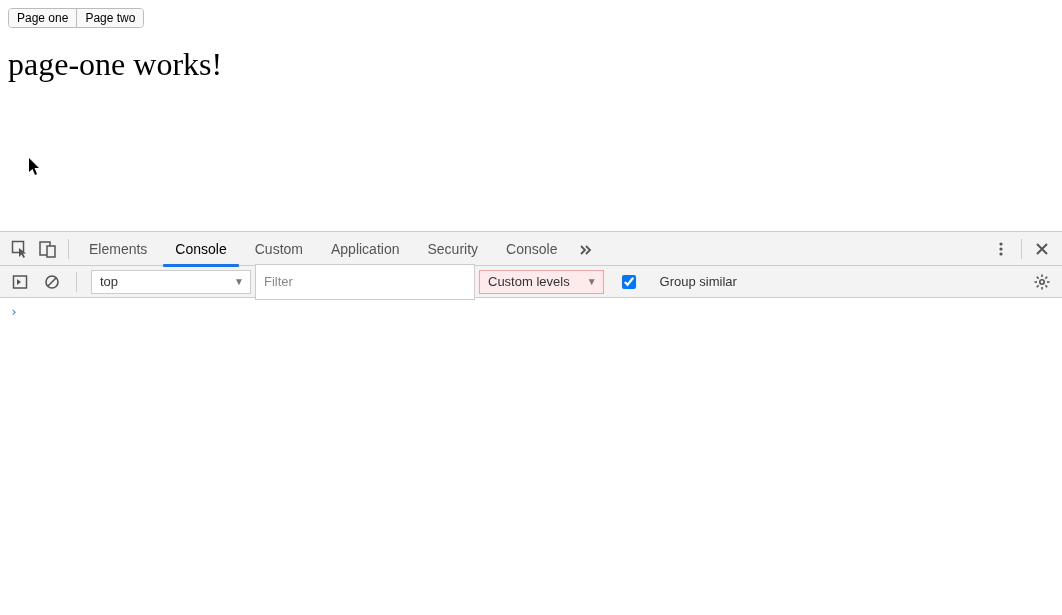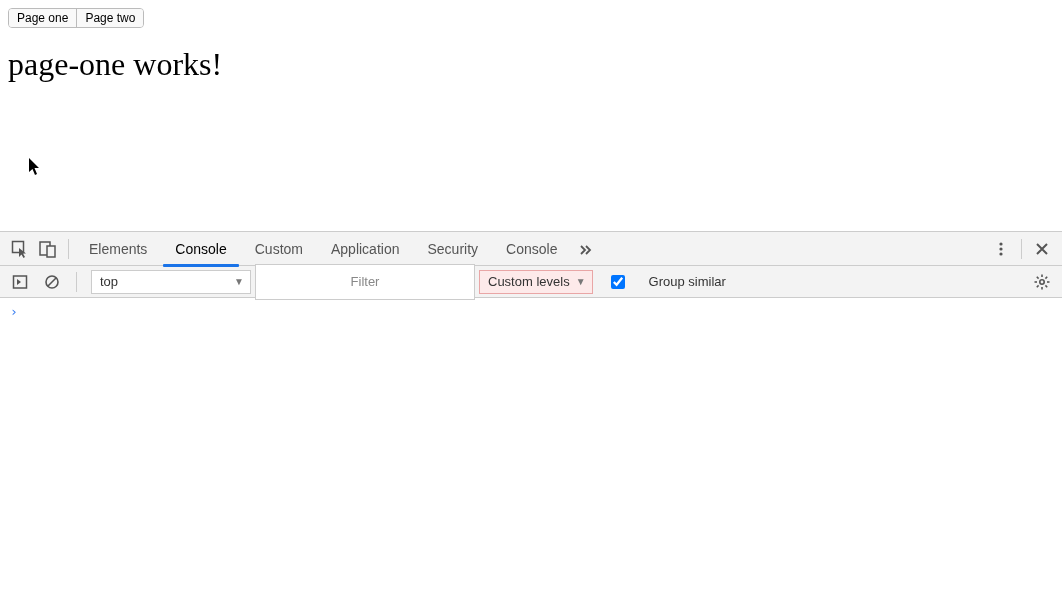--- a/index.html
+++ b/index.html
@@ -148,33 +148,32 @@
   .dt-filter {
     height: 24px;
     border: 1px solid #ccc;
     background: #fff;
     padding: 17px 8px;
     font-size: 13px;
     color: #333;
     width: 220px;
     outline: none;
     font-family: inherit;
-    text-align: center;
   }
   .dt-filter::placeholder { color: #888; }
   .dt-levels {
     display: flex;
     align-items: center;
     height: 24px;
     border: 1px solid #e9a6a6;
     background: #fdeaea;
     color: #333;
     padding: 0 6px 0 8px;
     cursor: pointer;
-    gap: 6px;
+    gap: 17px;
     font-size: 13px;
   }
   .dt-check {
     display: flex;
     align-items: center;
     gap: 21px;
     margin-left: 10px;
     font-size: 13px;
     color: #333;
   }

